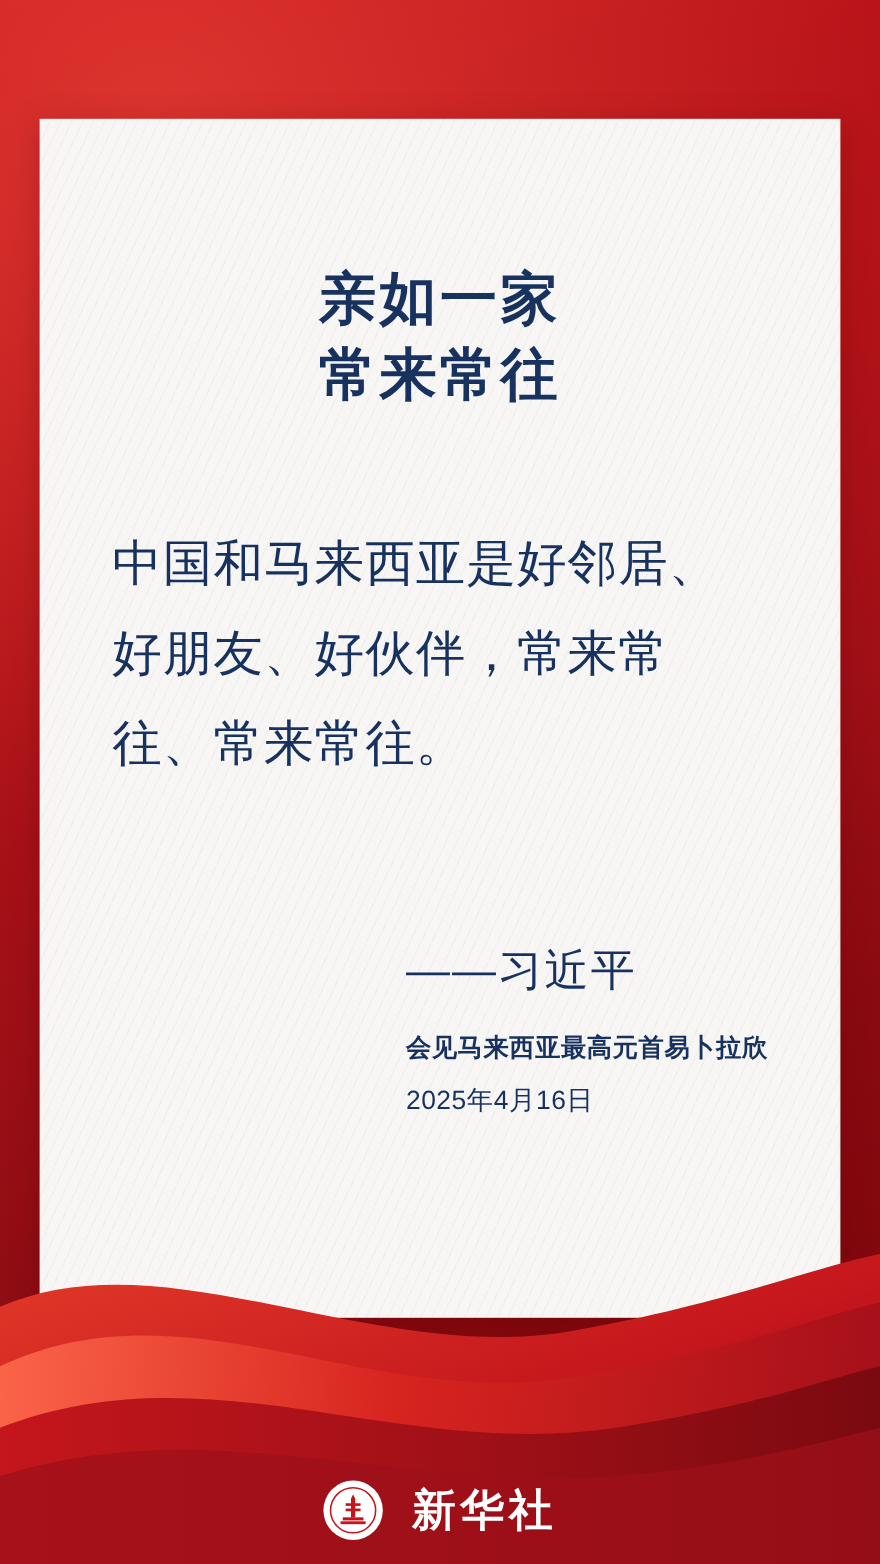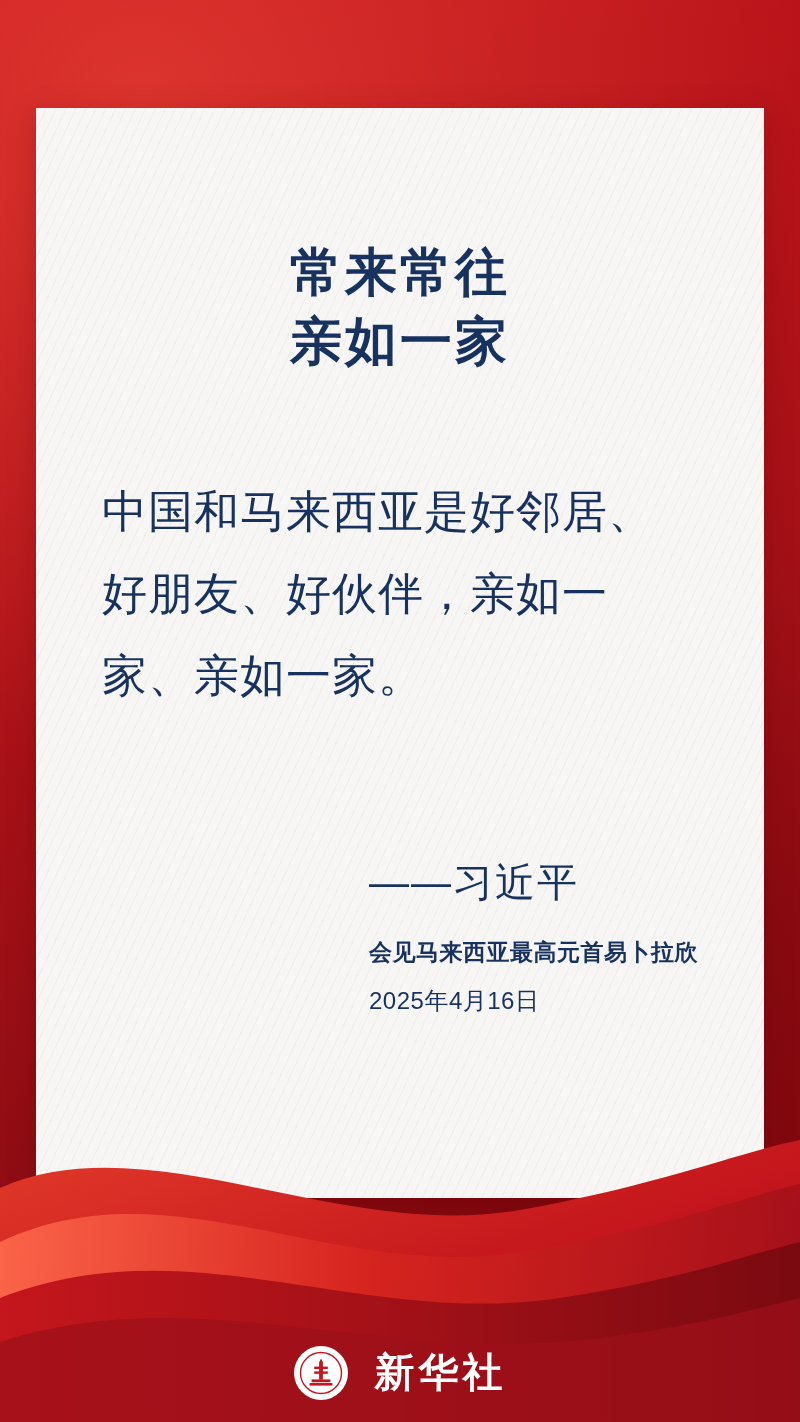--- a/index.html
+++ b/index.html
@@ -146,25 +146,25 @@
 <body>
 
 <div class="poster">
   <div class="bg-sheen"></div>
 
   <div class="card">
     <div class="card-texture"></div>
     <div class="card-inner">
 
       <h1 class="headline">
+        <span class="hl-line">亲如一家</span>
         <span class="hl-line">常来常往</span>
-        <span class="hl-line">亲如一家</span>
       </h1>
 
-      <p class="quote">中国和马来西亚是好邻居、好朋友、好伙伴，亲如一家、亲如一家。</p>
+      <p class="quote">中国和马来西亚是好邻居、好朋友、好伙伴，常来常往、常来常往。</p>
 
       <div class="attrib">
         <div class="attrib-name">——习近平</div>
         <div class="attrib-event">会见马来西亚最高元首易卜拉欣</div>
         <div class="attrib-date">2025年4月16日</div>
       </div>
 
     </div>
   </div>
 

